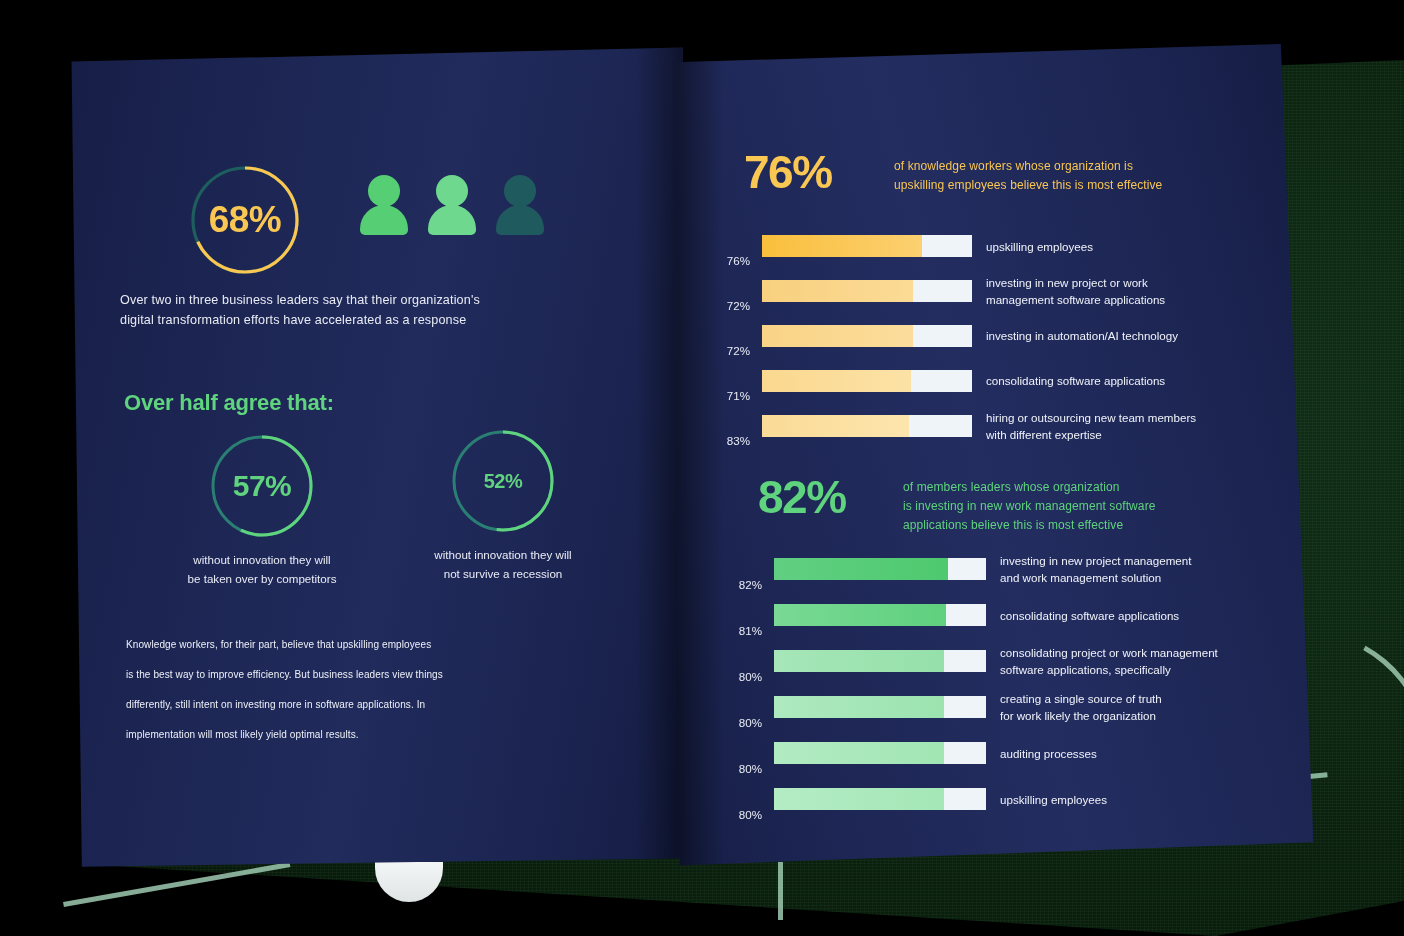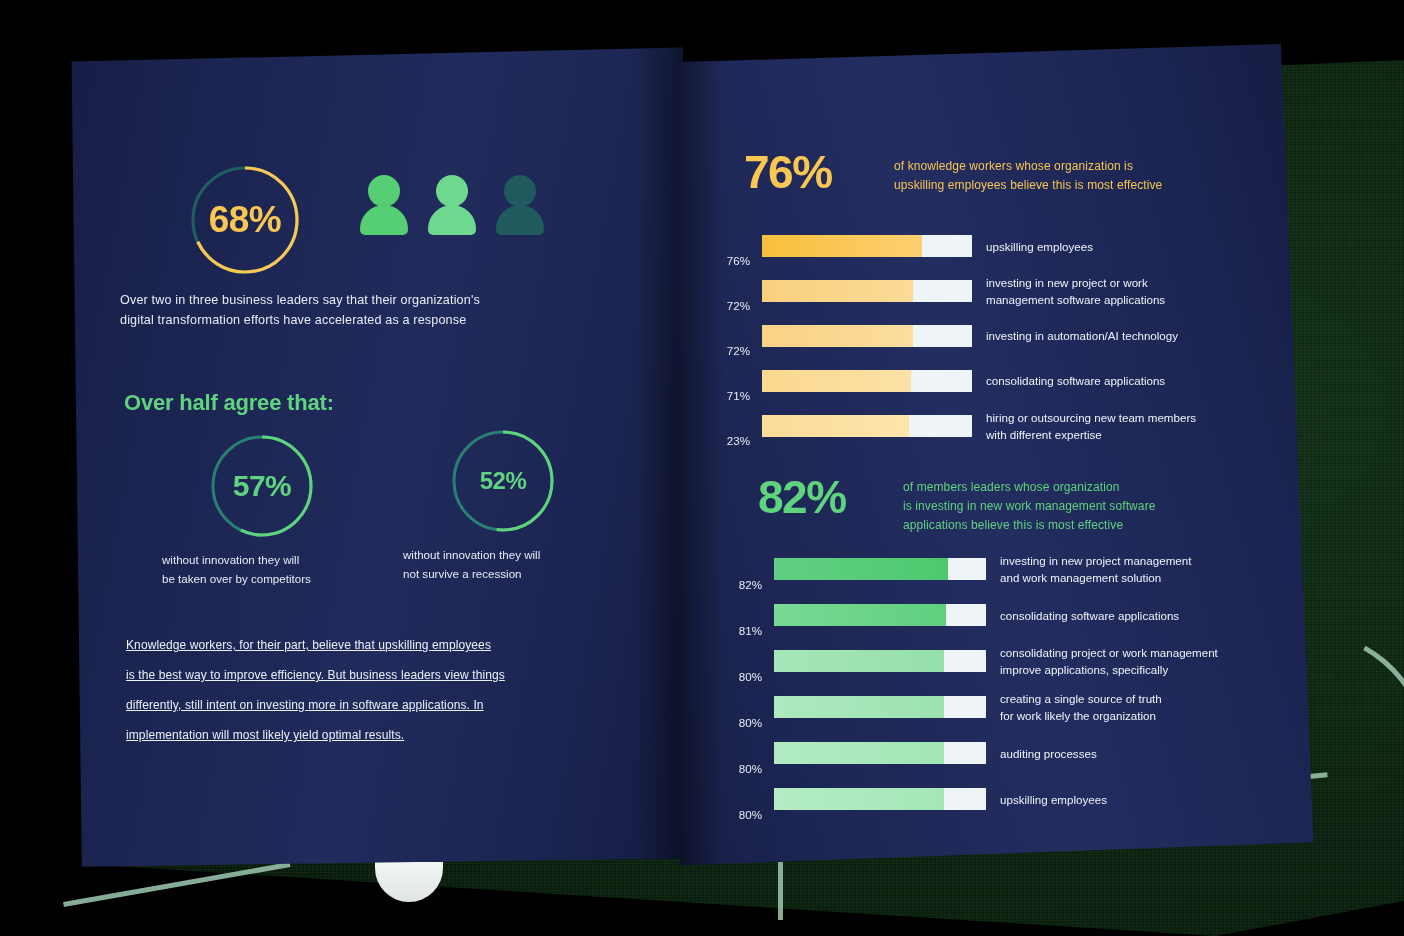--- a/index.html
+++ b/index.html
@@ -89,24 +89,24 @@
   .person .body{position:absolute;left:2px;top:30px;width:48px;height:30px;
      border-radius:24px 24px 5px 5px;}
 
   .body-text{
     position:absolute;color:#e9ecf5;font-size:12.6px;line-height:20px;letter-spacing:.15px;
   }
   .agree-title{
     position:absolute;color:#5fd37d;font-size:22px;font-weight:bold;letter-spacing:-.2px;
   }
   .ring-caption{
-    position:absolute;color:#e9ecf5;font-size:11.6px;line-height:19px;
+    position:absolute;color:#e9ecf5;font-size:11.6px;line-height:19px;text-align:center;
   }
   .para{
-    position:absolute;color:#eef1f8;font-size:12px;line-height:30px;letter-spacing:.1px;text-decoration:underline;
+    position:absolute;color:#eef1f8;font-size:10px;line-height:30px;letter-spacing:.1px;
   }
 
   
   .big-stat{position:absolute;display:flex;align-items:flex-start;}
   .big-num{font-size:46px;font-weight:bold;letter-spacing:-1.5px;line-height:1;}
   .big-desc{font-size:12px;font-weight:normal;line-height:19px;letter-spacing:.1px;}
 
   .bars{position:absolute;}
   .bar-row{position:relative;display:flex;align-items:center;}
   .bar-pct{
@@ -192,21 +192,21 @@
         <div class="ring-caption" style="left:124px;top:505px;width:200px;">
           <div>without innovation they will</div>
           <div>be taken over by competitors</div>
         </div>
 
         <div class="ring-wrap" style="left:409px;top:380px;width:112px;height:112px;">
           <svg class="ring" width="112" height="112" viewBox="0 0 112 112">
             <circle cx="56" cy="56" r="49" fill="none" stroke="#2a7f73" stroke-width="3"></circle>
             <circle cx="56" cy="56" r="49" fill="none" stroke="#5fd37d" stroke-width="3" stroke-dasharray="160.1 147.7" transform="rotate(-90 56 56)"></circle>
           </svg>
-          <div class="ring-label" style="color:#5fd37d;font-size:24px;">52%</div>
+          <div class="ring-label" style="color:#5fd37d;font-size:20px;">52%</div>
         </div>
         <div class="ring-caption" style="left:365px;top:500px;width:200px;">
           <div>without innovation they will</div>
           <div>not survive a recession</div>
         </div>
 
         <div class="para" style="left:88px;top:585px;width:500px;">
           <div>Knowledge workers, for their part, believe that upskilling employees</div>
           <div>is the best way to improve efficiency. But business leaders view things</div>
           <div>differently, still intent on investing more in software applications. In</div>
@@ -265,21 +265,21 @@
             <div class="bar-pct">71%</div>
             <div class="bar-track" style="width:210px;">
               <div class="bar-fill" style="width:71%;background:linear-gradient(90deg,#fad88f,#fce2a6);"></div>
             </div>
             <div class="bar-label" style="width:260px;">
               <div>consolidating software applications</div>
             </div>
           </div>
 
           <div class="bar-row" style="height:45px;">
-            <div class="bar-pct">23%</div>
+            <div class="bar-pct">83%</div>
             <div class="bar-track" style="width:210px;">
               <div class="bar-fill" style="width:70%;background:linear-gradient(90deg,#fadb97,#fde5ad);"></div>
             </div>
             <div class="bar-label" style="width:270px;">
               <div>hiring or outsourcing new team members</div>
               <div>with different expertise</div>
             </div>
           </div>
         </div>
 
@@ -315,21 +315,21 @@
             </div>
           </div>
 
           <div class="bar-row" style="height:46px;">
             <div class="bar-pct">80%</div>
             <div class="bar-track" style="width:212px;">
               <div class="bar-fill" style="width:80%;background:linear-gradient(90deg,#a6e6b8,#95e0aa);"></div>
             </div>
             <div class="bar-label" style="width:262px;">
               <div>consolidating project or work management</div>
-              <div>improve applications, specifically</div>
+              <div>software applications, specifically</div>
             </div>
           </div>
 
           <div class="bar-row" style="height:46px;">
             <div class="bar-pct">80%</div>
             <div class="bar-track" style="width:212px;">
               <div class="bar-fill" style="width:80%;background:linear-gradient(90deg,#aee9bf,#9ce3b0);"></div>
             </div>
             <div class="bar-label" style="width:250px;">
               <div>creating a single source of truth</div>

